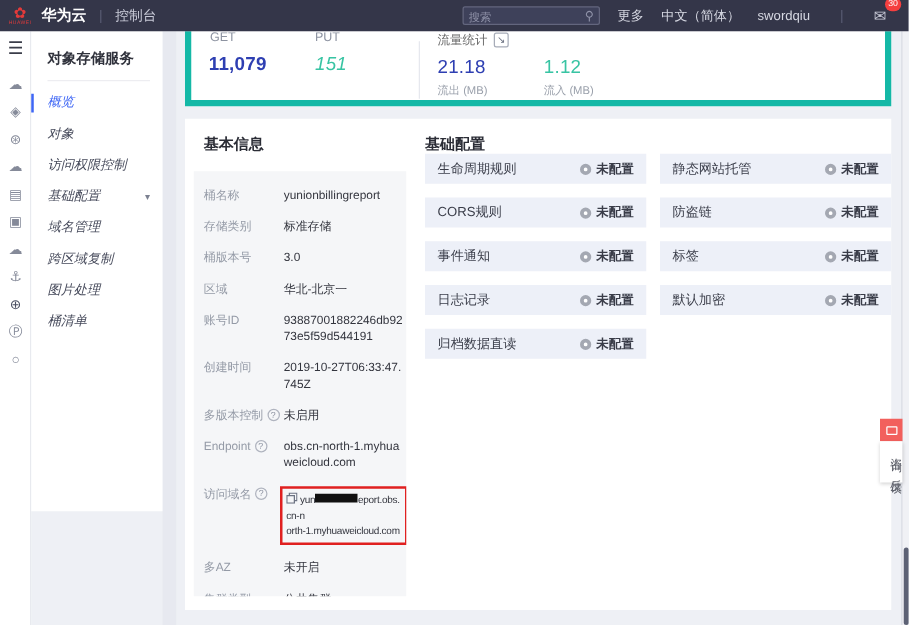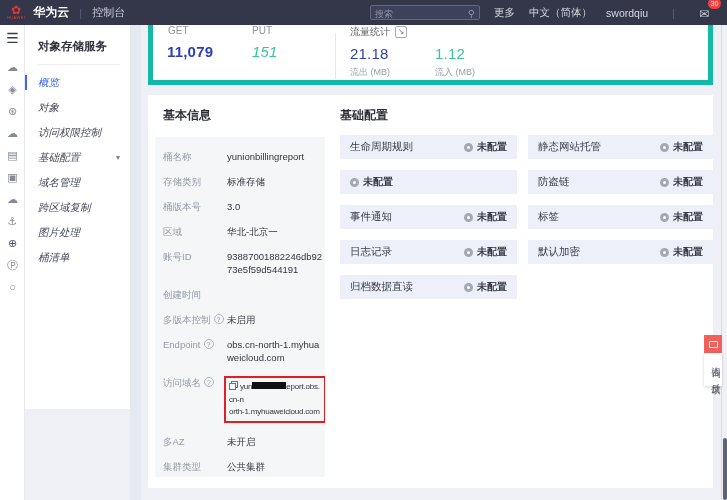--- a/index.html
+++ b/index.html
@@ -82,21 +82,21 @@
               word-break:break-all; font-weight:500; }
   .help { display:inline-block; width:10px; height:10px; border:1px solid #b0b4bf; border-radius:50%;
           font-size:7px; line-height:9px; text-align:center; color:#8d93a1; margin-left:3px;
           vertical-align:1px; cursor:pointer; font-weight:normal; }
   .domain-box { border:2px solid #e02020; padding:3px 3px; width:102px; margin-left:-3px;
                 font-size:8px; letter-spacing:-.2px; line-height:12px; }
   .redact { display:inline-block; width:34px; height:7px; background:#111; vertical-align:0; }
   .copy-ic { display:inline-block; vertical-align:-1px; margin-right:2px; cursor:pointer; }
 
   
-  .cfg-col { position:absolute; top:40px; }
+  .cfg-col { position:absolute; top:28px; }
   .cfg-left { left:192px; width:177px; }
   .cfg-right { left:380px; width:185px; }
   .cfg-card { height:24px; margin-bottom:11px; background:#edf0f8; display:flex; align-items:center;
               padding:0 10px; cursor:pointer; }
   .cfg-label { font-size:10.5px; color:#3a3d49; flex:1; }
   .cfg-status { display:flex; align-items:center; gap:4px;text-align:right; }
   .dot { width:9px; height:9px; border:3px solid #a4a8b2; border-radius:50%; background:#fff; }
   .cfg-status-text { font-size:10px; color:#3a3d49; font-weight:bold; }
 
   
@@ -211,20 +211,21 @@
         <div class="kv">
           <span class="kv-label">区域</span>
           <span class="kv-value">华北-北京一</span>
         </div>
         <div class="kv">
           <span class="kv-label">账号ID</span>
           <span class="kv-value">93887001882246db9273e5f59d544191</span>
         </div>
         <div class="kv">
           <span class="kv-label">创建时间</span>
+          <span class="kv-value">2019-10-27T06:33:47.745Z</span>
         </div>
         <div class="kv">
           <span class="kv-label">
             <span>多版本控制</span><span class="help">?</span>
           </span>
           <span class="kv-value">未启用</span>
         </div>
         <div class="kv">
           <span class="kv-label">
             <span>Endpoint</span><span class="help">?</span>
@@ -257,20 +258,21 @@
 
       <div class="cfg-col cfg-left">
         <div class="cfg-card">
           <span class="cfg-label">生命周期规则</span>
           <span class="cfg-status">
               <i class="dot"></i>
               <span class="cfg-status-text">未配置</span>
             </span>
         </div>
         <div class="cfg-card">
+          <span class="cfg-label">CORS规则</span>
           <span class="cfg-status">
               <i class="dot"></i>
               <span class="cfg-status-text">未配置</span>
             </span>
         </div>
         <div class="cfg-card">
           <span class="cfg-label">事件通知</span>
           <span class="cfg-status">
               <i class="dot"></i>
               <span class="cfg-status-text">未配置</span>

